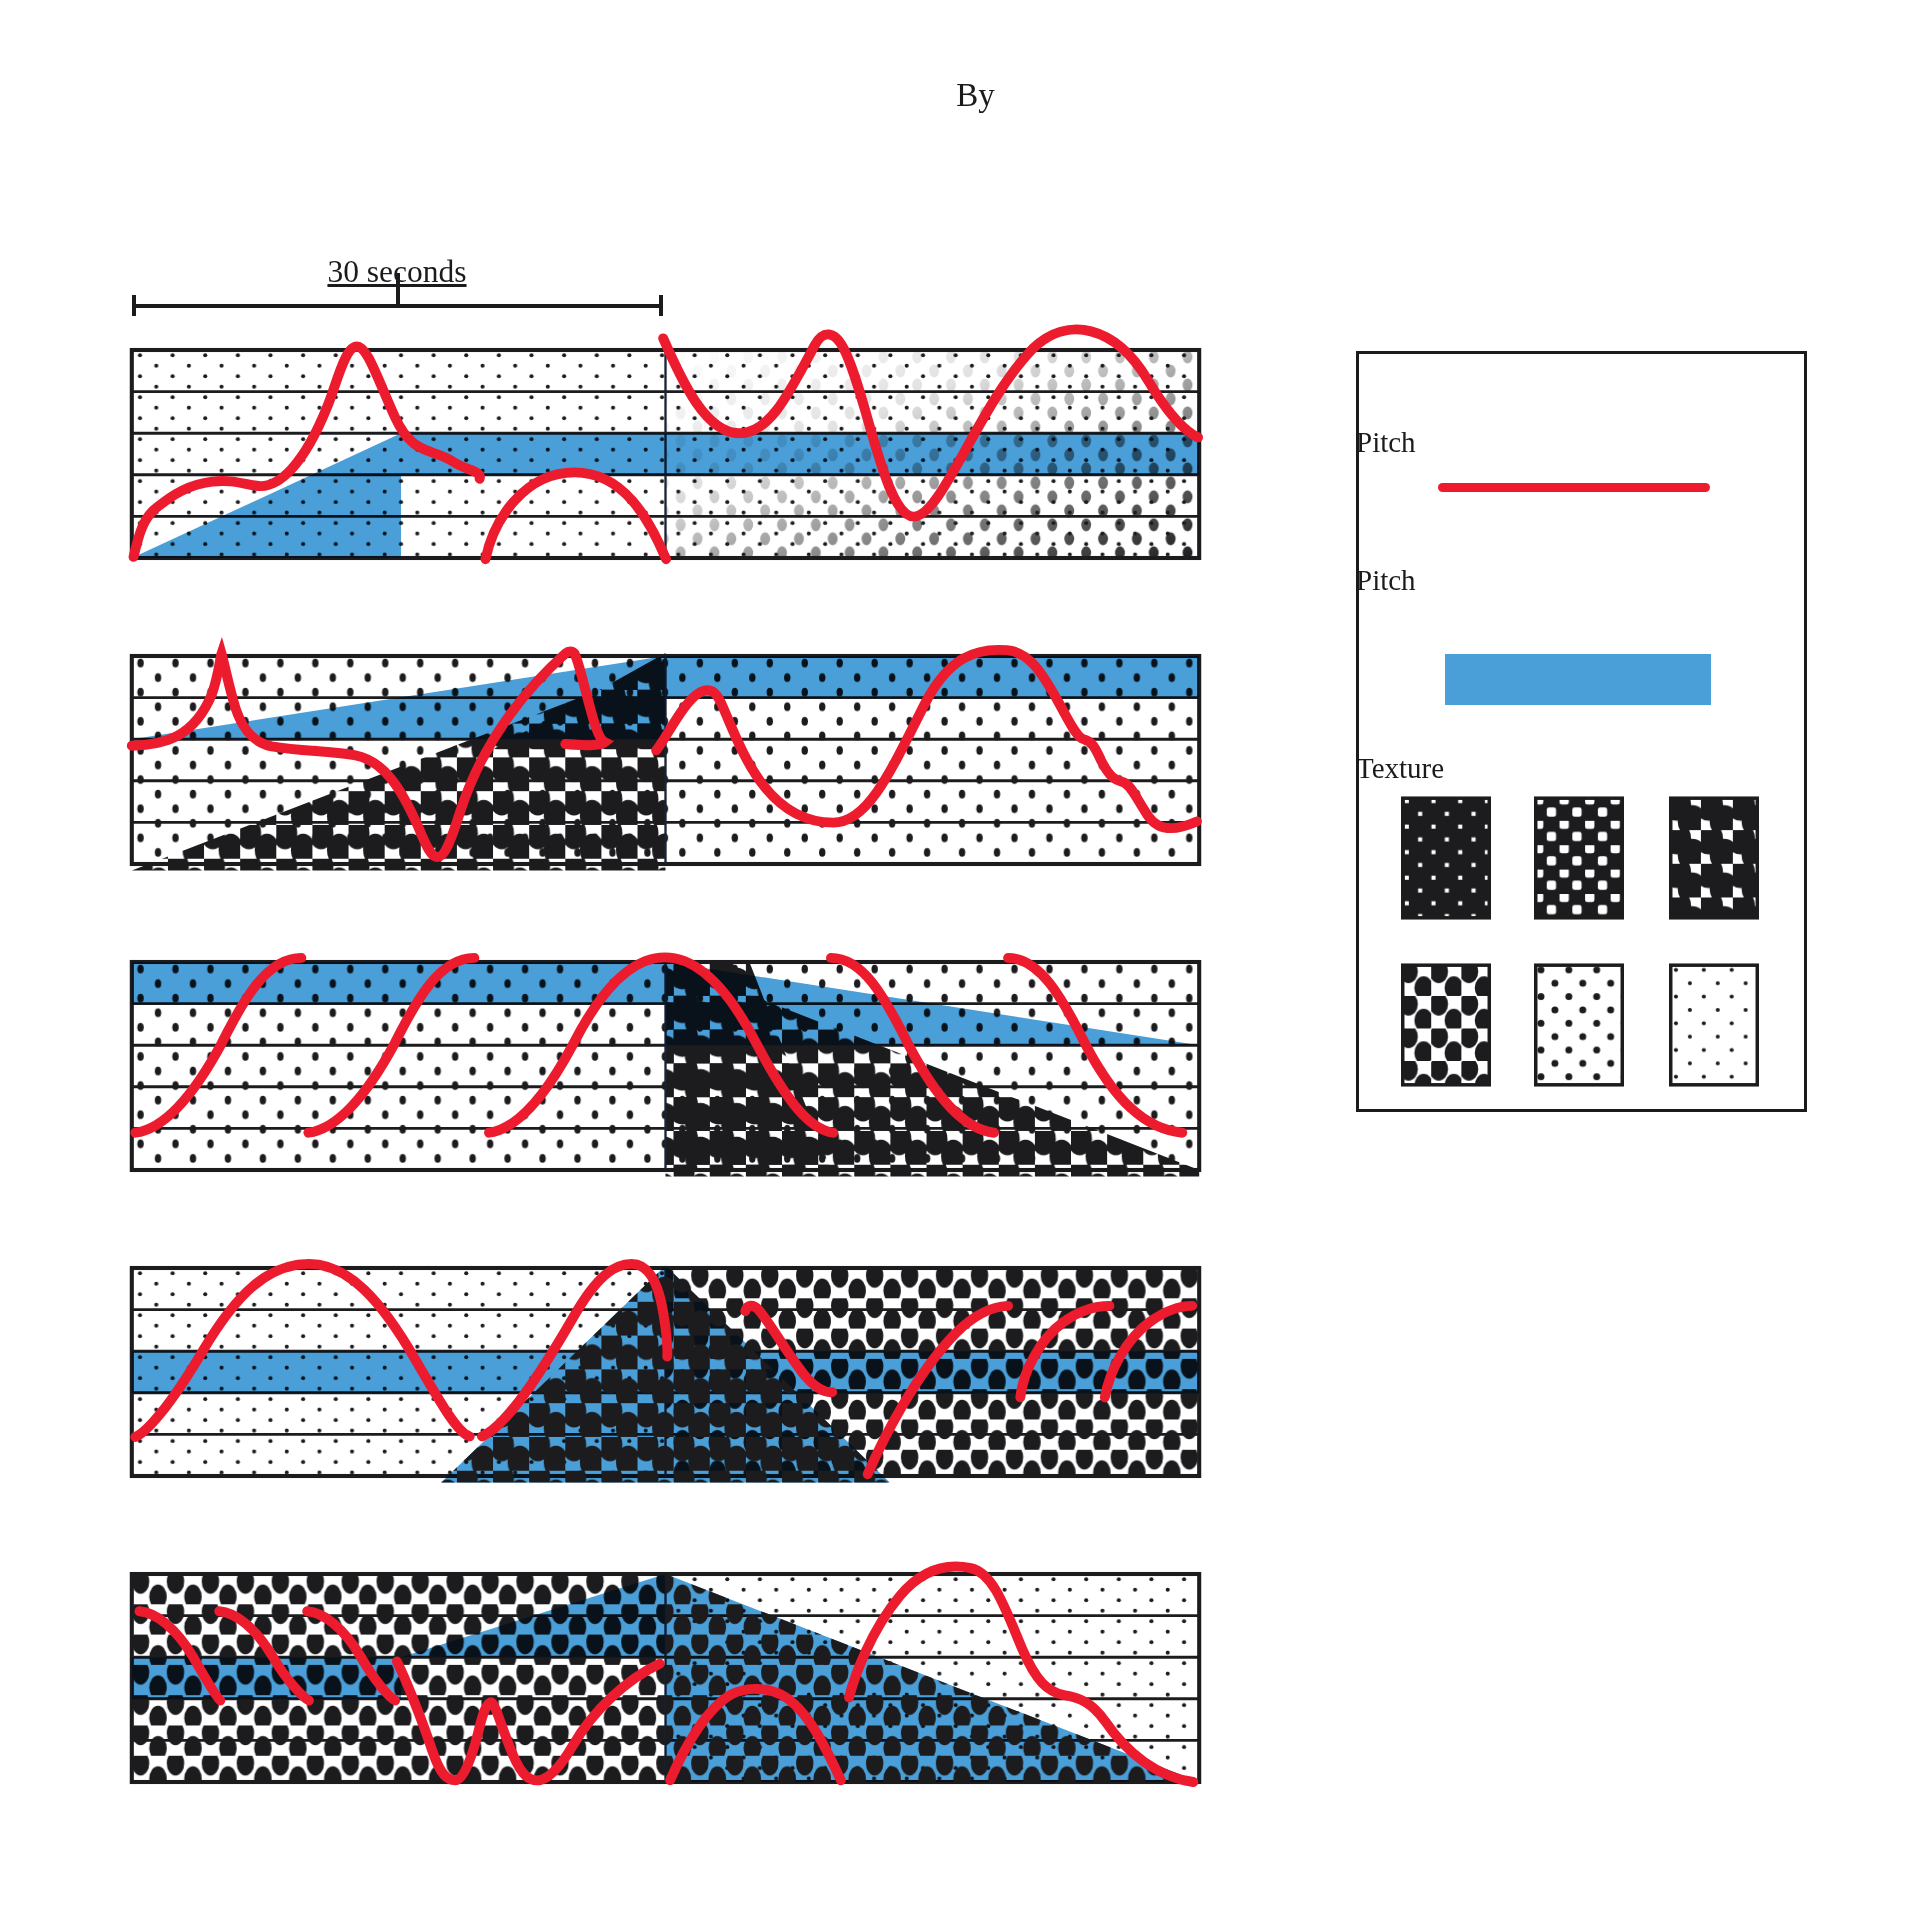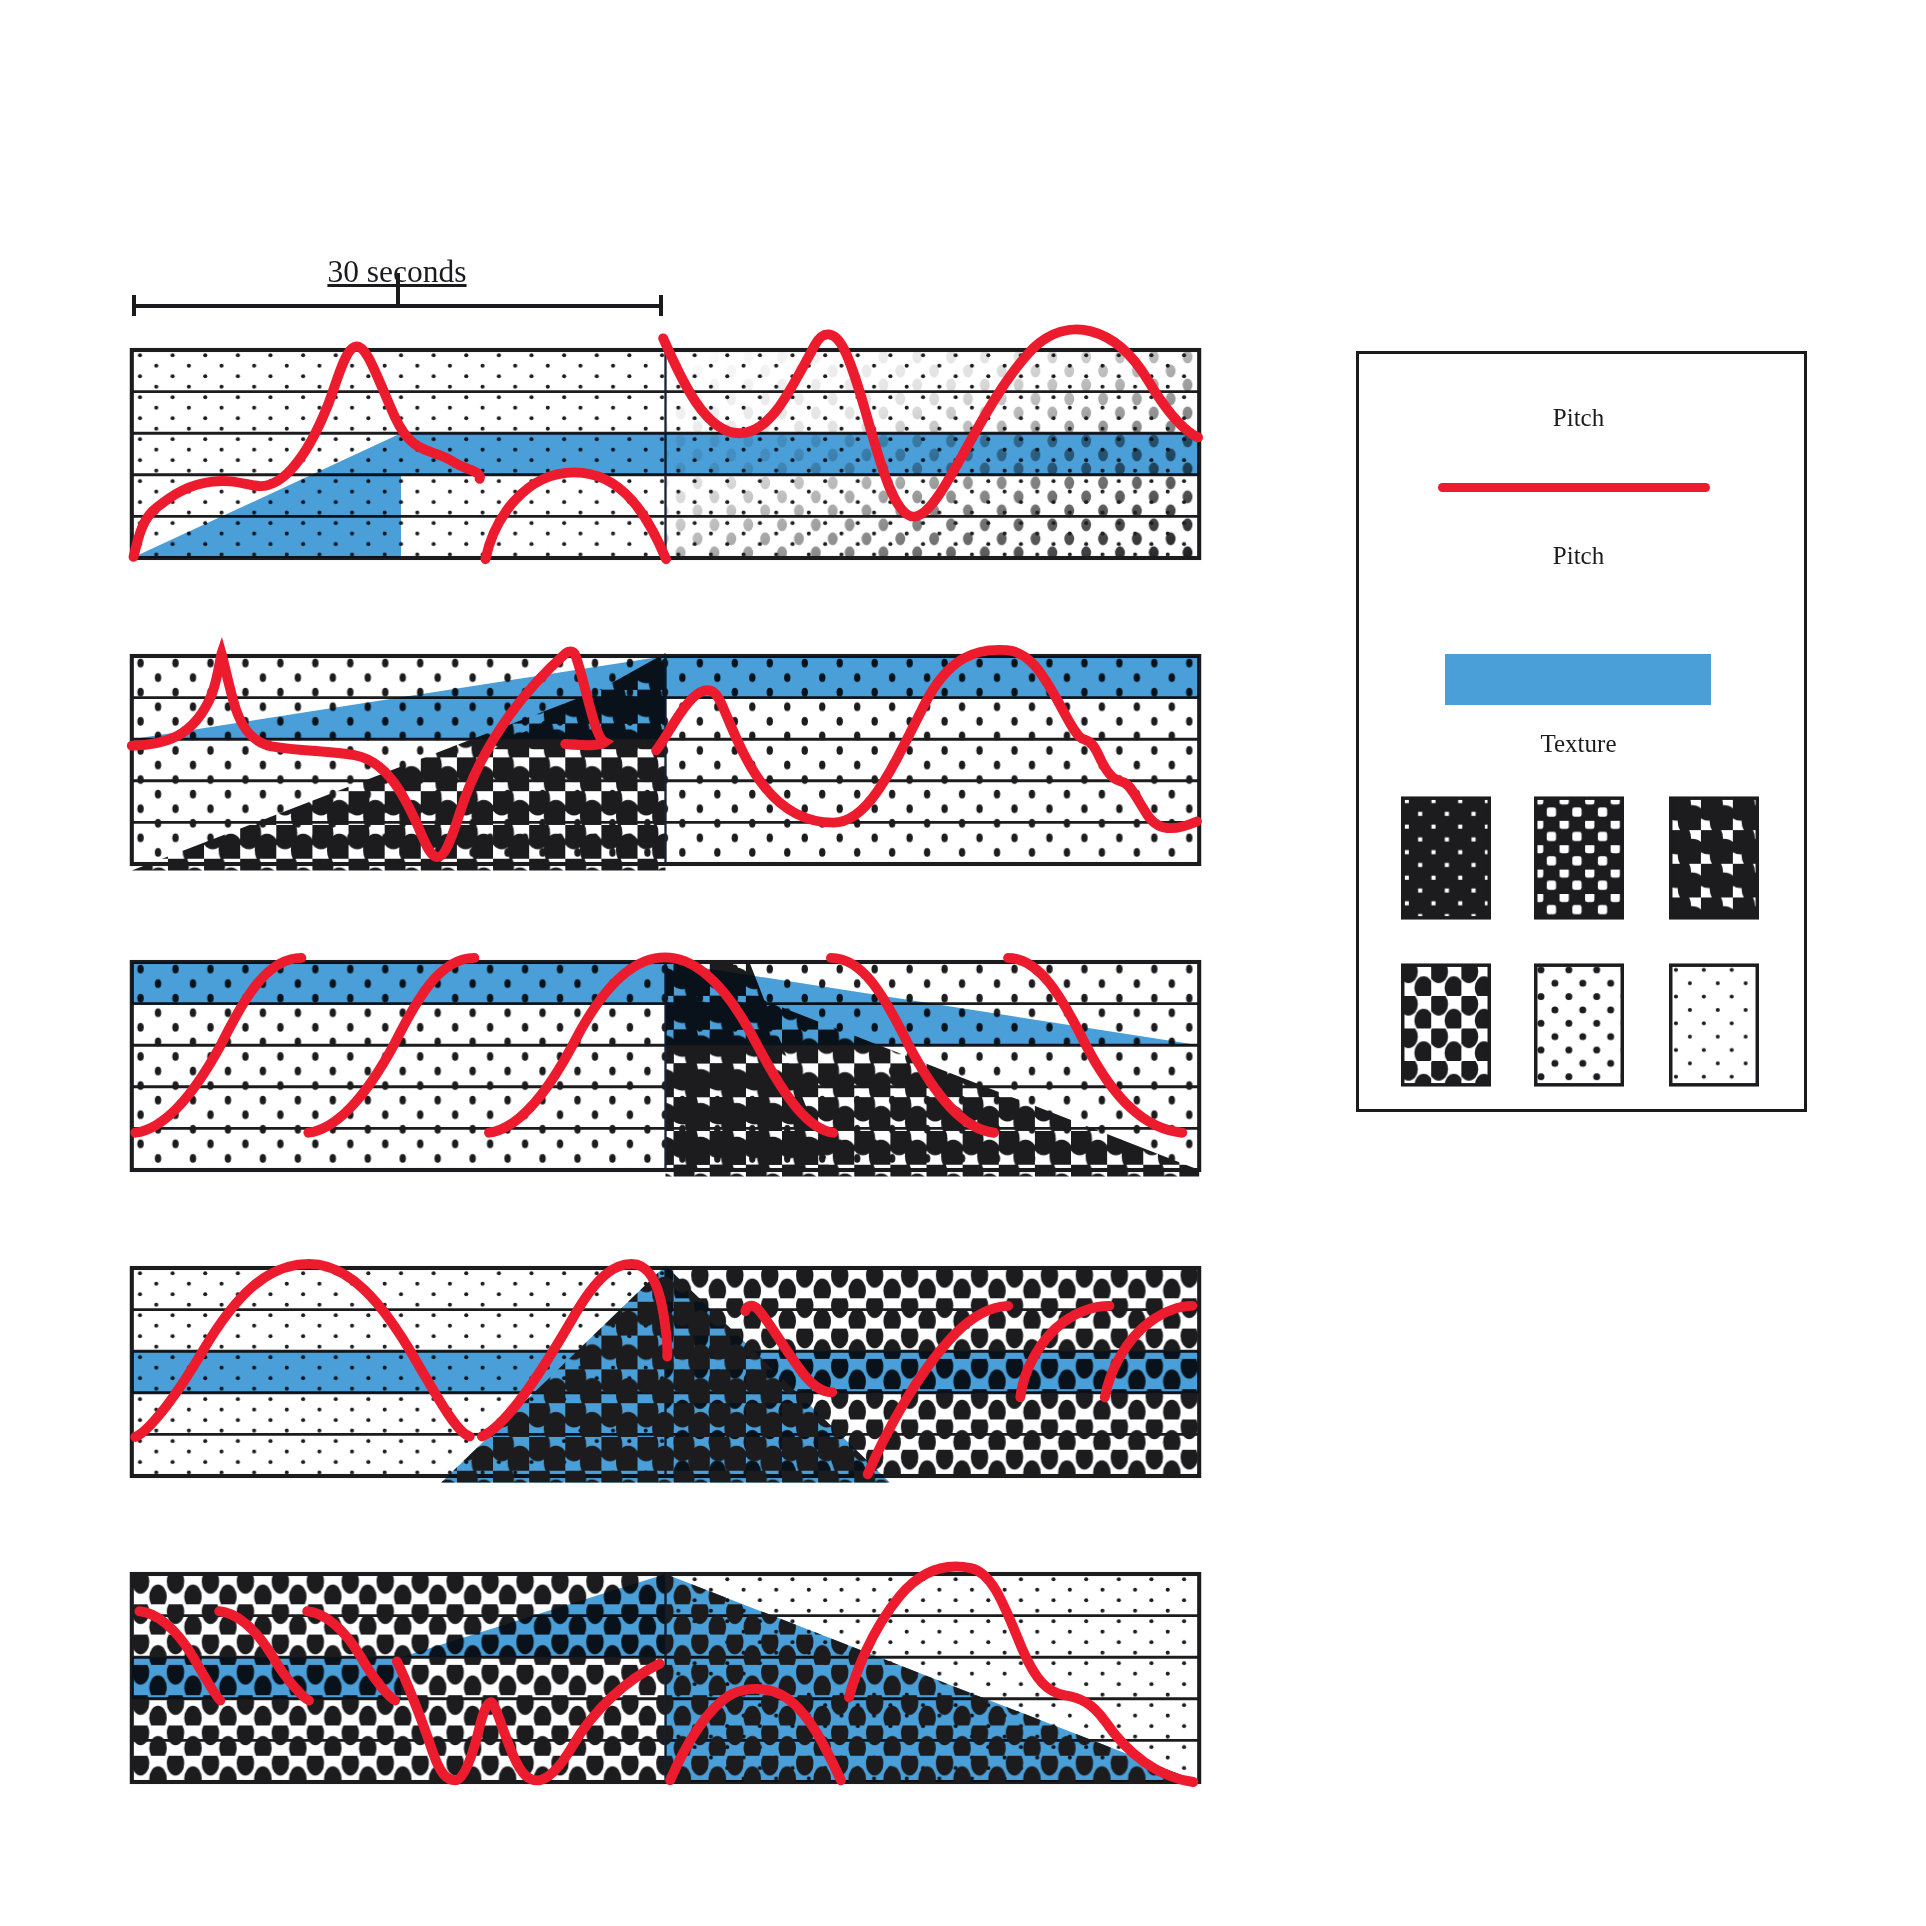--- a/index.html
+++ b/index.html
@@ -10,30 +10,31 @@
   #title-block div{font-size:33px;line-height:53px;white-space:nowrap;}
   #scale-label{left:251px;top:254px;width:292px;text-align:center;font-size:31.5px;text-decoration:underline;}
   .sb{background:#1b1b1d;}
   #sb-line{left:132px;top:304px;width:531px;height:4.1px;}
   #sb-tick-l{left:132px;top:295px;width:4.1px;height:21px;}
   #sb-tick-r{left:659px;top:295px;width:4.1px;height:21px;}
   #sb-tick-c{left:396px;top:273px;width:3.5px;height:34px;}
   .system{left:131px;width:1069px;height:208px;}
   .system svg{overflow:visible;display:block;}
   #legend-box{left:1356px;top:351px;width:445px;height:755px;border:3.5px solid #1b1b1d;}
-  .leg-label{left:1356px;width:445px;text-align:center;font-size:25px;}
+  .leg-label{left:1356px;width:445px;font-size:29px;margin-top:22px;}
   #legend-pitch-line{left:1438px;top:483px;width:272px;height:9.3px;border-radius:5.3px;}
   #legend-volume-swatch{left:1445px;top:654px;width:266px;height:51px;}
   #swatch-row{position:absolute;}
   .sw{position:absolute;width:90px;height:124px;}
 </style>
 </head>
 <body>
 
 <div class="abs" id="title-block">
+  <div>By</div>
 </div>
 
 <div class="abs" id="scale-label">30 seconds</div>
 <div class="abs sb" id="sb-line"></div>
 <div class="abs sb" id="sb-tick-l"></div>
 <div class="abs sb" id="sb-tick-c"></div>
 <div class="abs sb" id="sb-tick-r"></div>
 
 <div class="abs system" id="system-1" style="top: 350px;">
     <svg width="1069" height="208" viewBox="0 0 1832 357">

